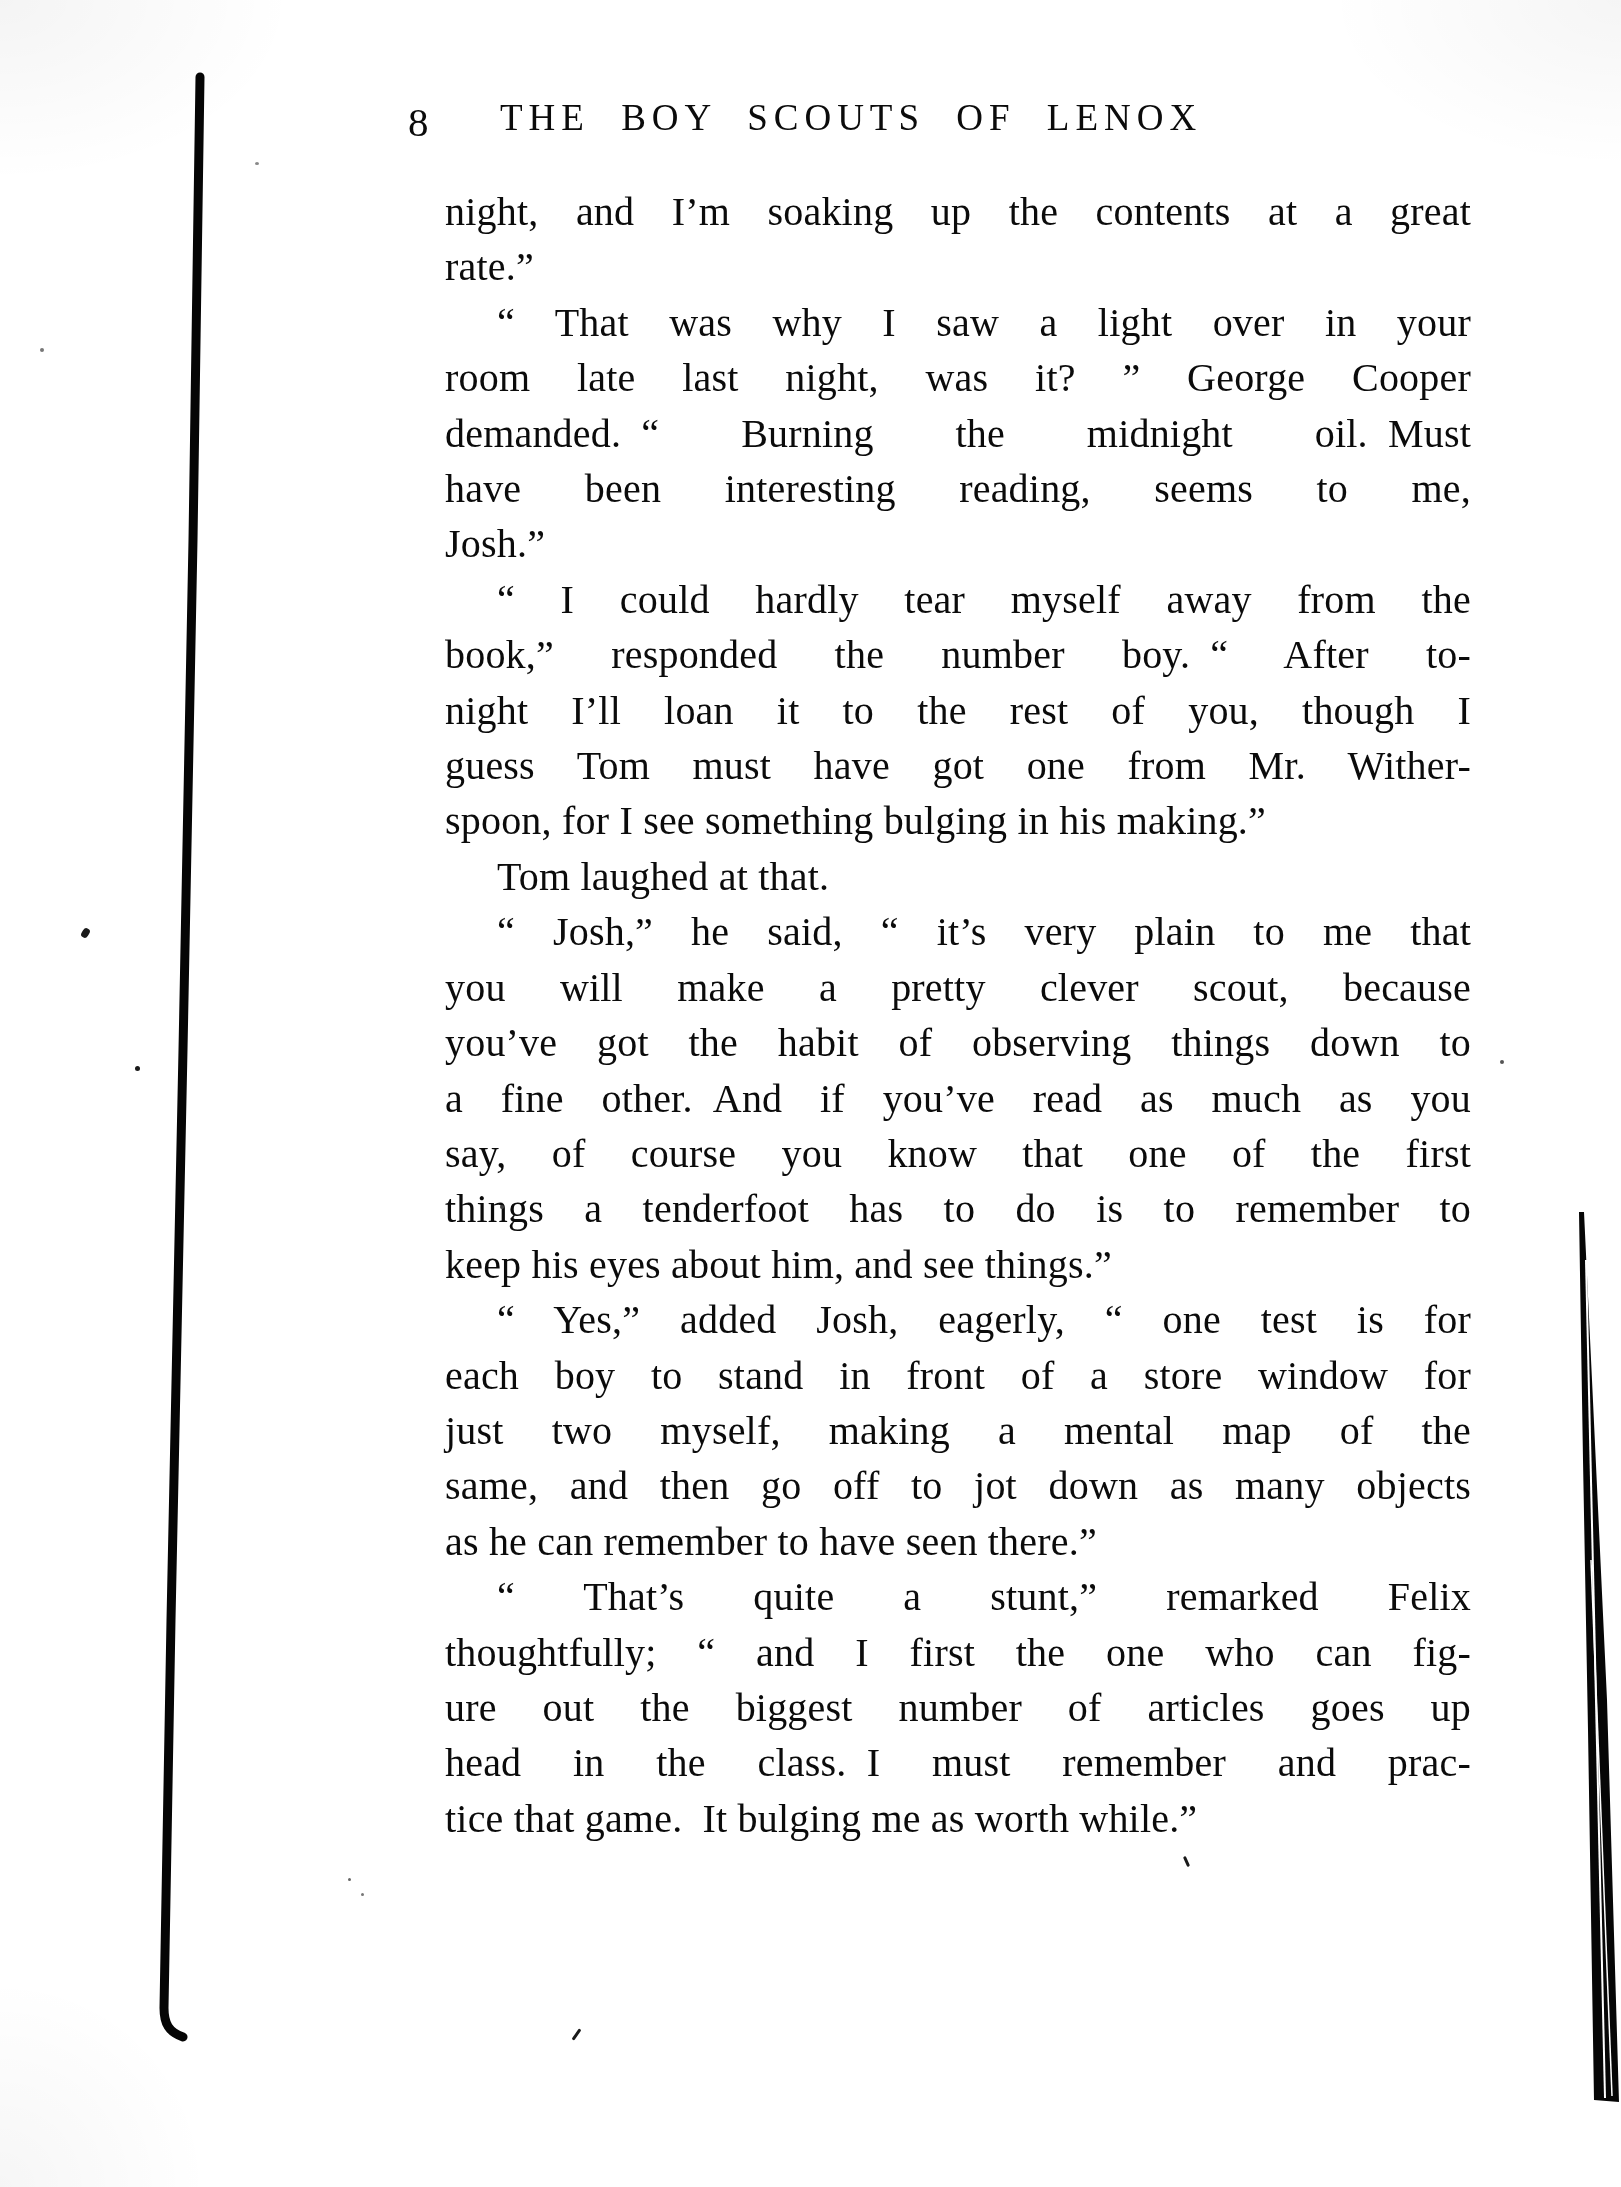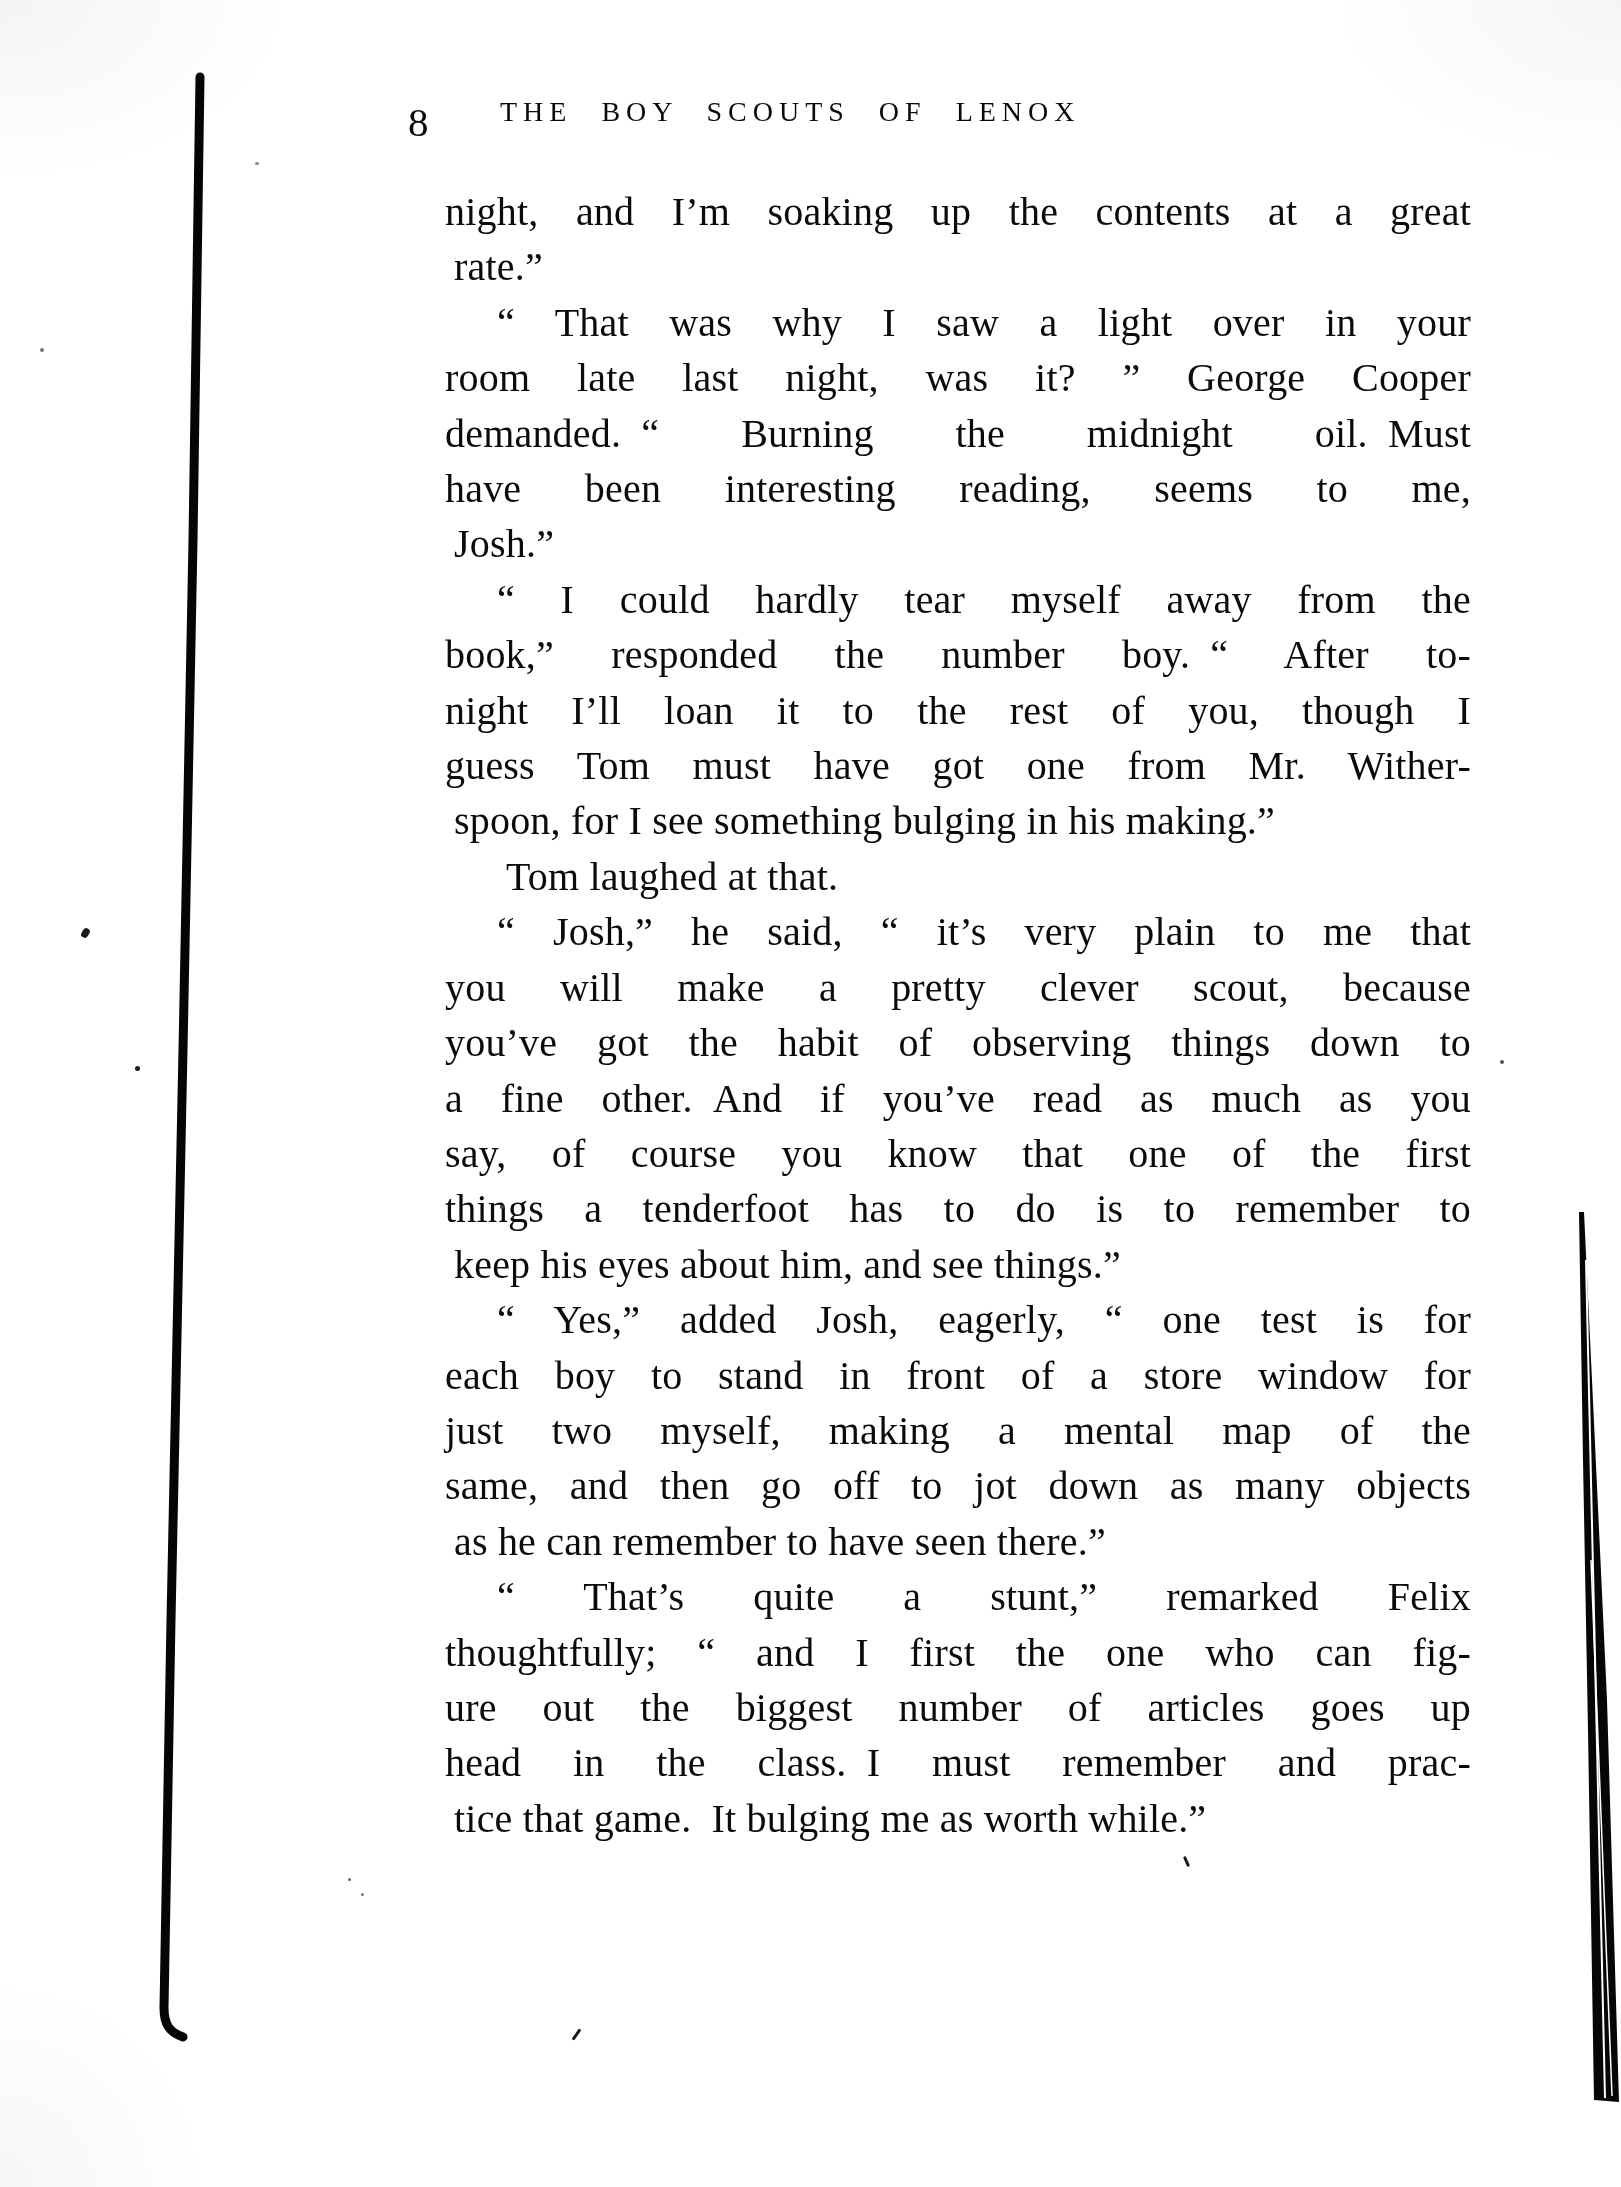--- a/index.html
+++ b/index.html
@@ -19,36 +19,36 @@
       radial-gradient(420px 240px at 100% 0%, rgba(0,0,0,0.04), rgba(0,0,0,0) 70%),
       radial-gradient(300px 300px at 0% 100%, rgba(0,0,0,0.035), rgba(0,0,0,0) 70%);
   }
   .header{position:absolute;top:96px;left:0;width:100%;height:60px;}
   .pagenum{
     position:absolute;left:408px;top:2px;
     font-size:41px;letter-spacing:1px;
   }
   .title{
     position:absolute;left:500px;top:0;
-    font-size:28px;letter-spacing:6px;word-spacing:16px;
+    font-size:37px;letter-spacing:6px;word-spacing:16px;
     white-space:nowrap;
   }
   #body-text{
     position:absolute;left:445px;top:184px;width:1026px;
     font-size:40px;line-height:55.4px;
     letter-spacing:0.2px;
   }
   .bodyline{
     text-align:justify;
     text-align-last:justify;
     min-height:55.4px;
     white-space:normal;
   }
   .bodyline.indent{padding-left:52px;}
-  .bodyline.end{text-align-last:left;margin-left:9px;}
+  .bodyline.end{text-align-last:left;}
   
   .artifact{position:absolute;pointer-events:none;}
   .speck{position:absolute;background:#1a1a1a;border-radius:50%;}
 </style>
 </head>
 <body>
 
 <div id="page">
 
   <div class="header">

